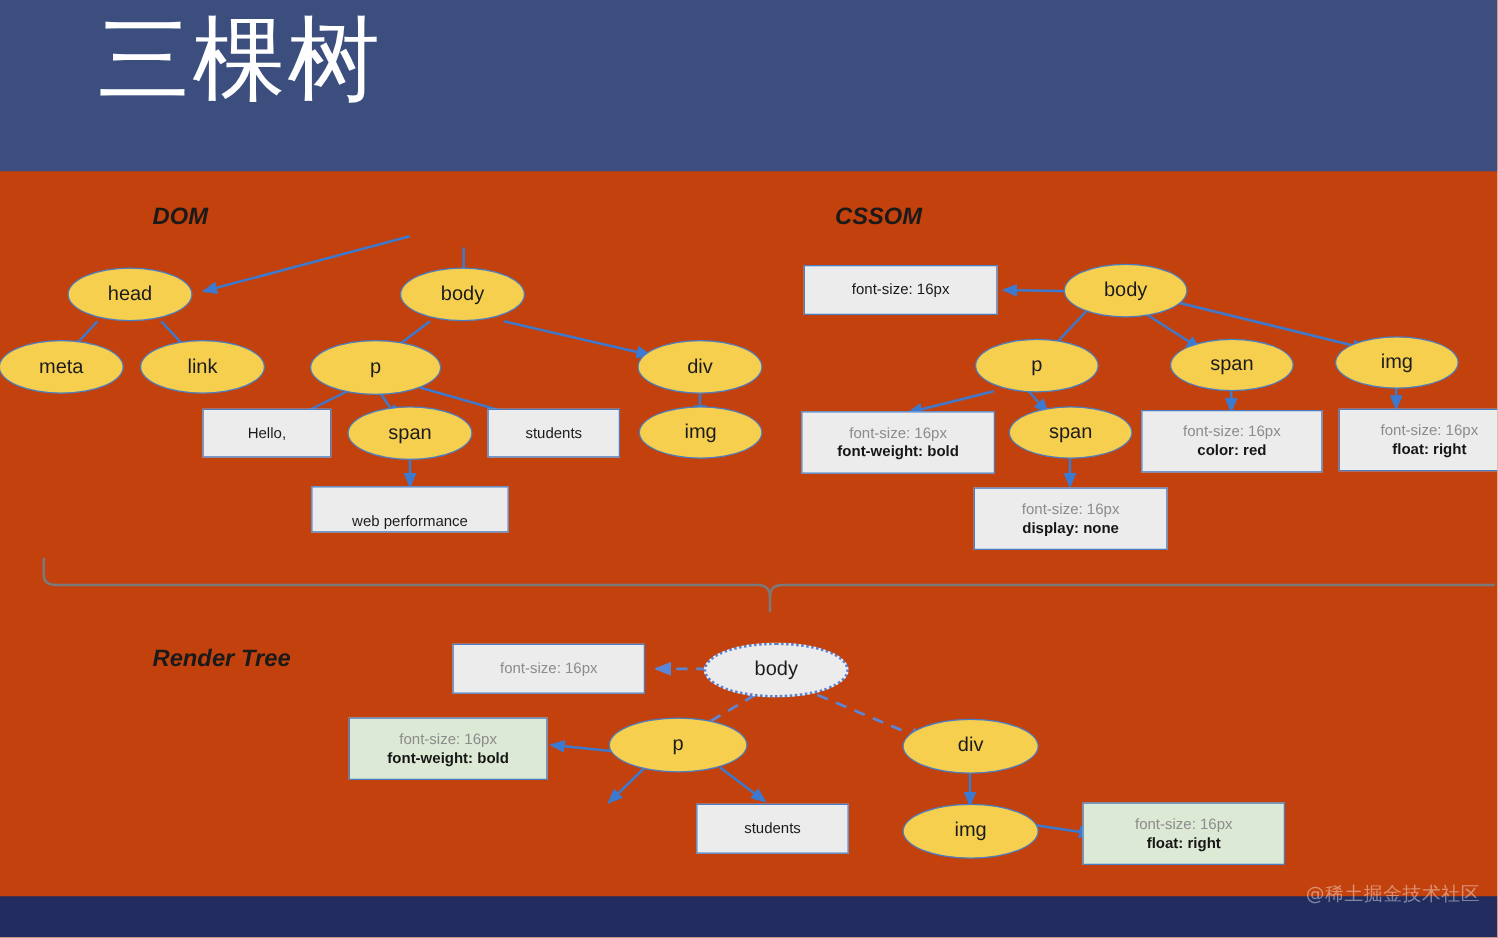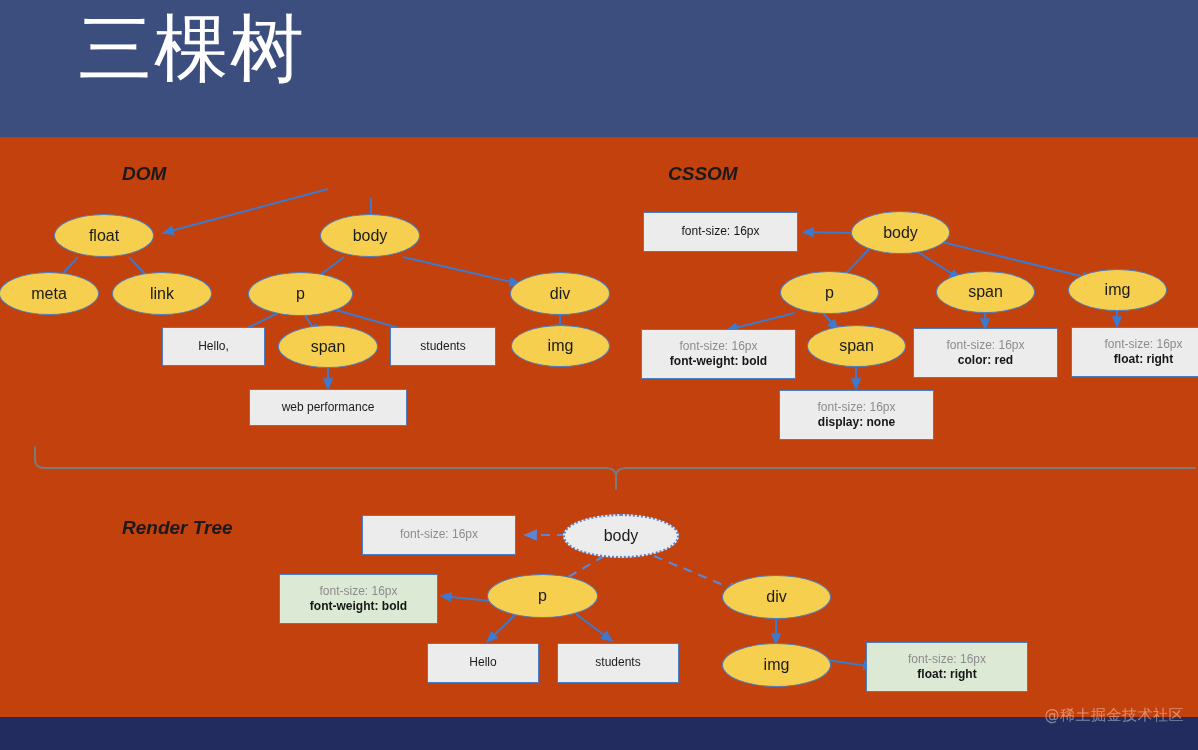--- a/index.html
+++ b/index.html
@@ -191,36 +191,36 @@
       </g>
 
       <g stroke="#7a7a7a" stroke-width="2" fill="none" stroke-linecap="round">
         <path d="M35,310 L35,323 Q35,331 45,331 L606,331 Q616,331 616,340 L616,352"></path>
         <path d="M1195,331 L626,331 Q616,331 616,340"></path>
       </g>
     </svg>
 
     <div class="section-label" style="left:122px; top:14px;">DOM</div>
 
-    <div class="node" style="left:54px; top:77px; width:100px; height:43px;">float</div>
+    <div class="node" style="left:54px; top:77px; width:100px; height:43px;">head</div>
     <div class="node" style="left:320px; top:77px; width:100px; height:43px;">body</div>
     <div class="node" style="left:-1px; top:135px; width:100px; height:43px;">meta</div>
     <div class="node" style="left:112px; top:135px; width:100px; height:43px;">link</div>
     <div class="node" style="left:248px; top:135px; width:105px; height:44px;">p</div>
     <div class="node" style="left:510px; top:135px; width:100px; height:43px;">div</div>
     <div class="node" style="left:278px; top:188px; width:100px; height:43px;">span</div>
     <div class="node" style="left:511px; top:188px; width:99px; height:42px;">img</div>
 
     <div class="box" style="left:162px; top:190px; width:103px; height:39px;">
       <span>Hello,</span>
     </div>
     <div class="box" style="left:390px; top:190px; width:106px; height:39px;">
       <span>students</span>
     </div>
-    <div class="box" style="left:249px; top:252px; width:158px; height:37px;">
+    <div class="box" style="left:249px; top:252px; width:158px; height:37px;justify-content:flex-end;">
       <span>web performance</span>
     </div>
 
     <div class="section-label" style="left:668px; top:14px;">CSSOM</div>
 
     <div class="node" style="left:851px; top:74px; width:99px; height:43px;">body</div>
     <div class="node" style="left:780px; top:134px; width:99px; height:43px;">p</div>
     <div class="node" style="left:936px; top:134px; width:99px; height:42px;">span</div>
     <div class="node" style="left:1068px; top:132px; width:99px; height:42px;">img</div>
     <div class="node" style="left:807px; top:188px; width:99px; height:42px;">span</div>
@@ -257,23 +257,20 @@
     </div>
     <div class="box green" style="left:279px; top:437px; width:159px; height:50px;">
       <span class="inherited">font-size: 16px</span>
       <span class="declared">font-weight: bold</span>
     </div>
     <div class="box green" style="left:866px; top:505px; width:162px; height:50px;">
       <span class="inherited">font-size: 16px</span>
       <span class="declared">float: right</span>
     </div>
 
-    <div class="box" style="left:427px; top:506px; width:112px; height:40px;">
-      <span>Hello</span>
-    </div>
     <div class="box" style="left:557px; top:506px; width:122px; height:40px;">
       <span>students</span>
     </div>
 
   </div>
 
   <div id="footer-band"></div>
   <div id="watermark">@稀土掘金技术社区</div>
 
 </div>

